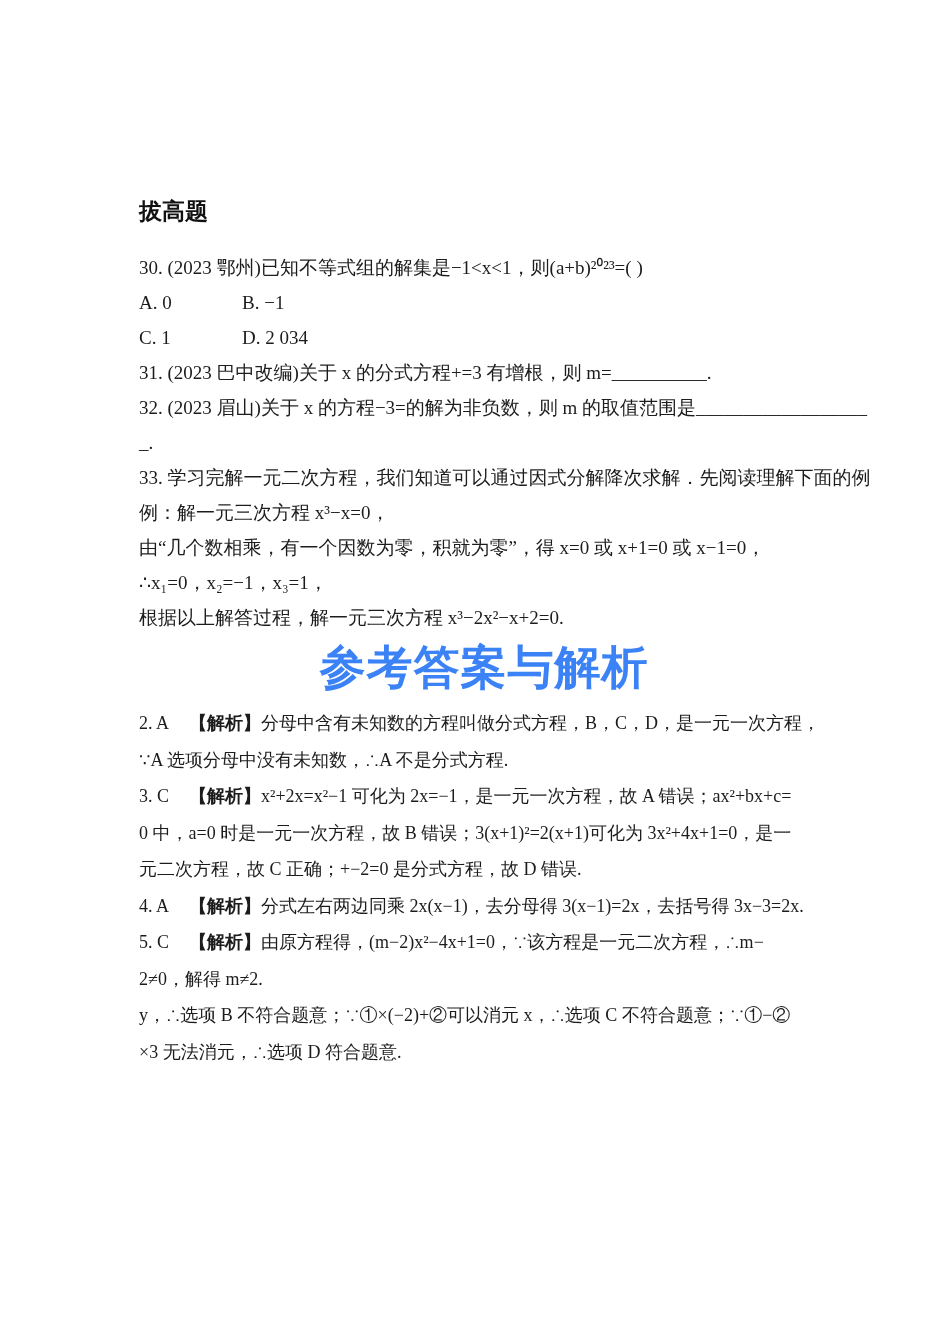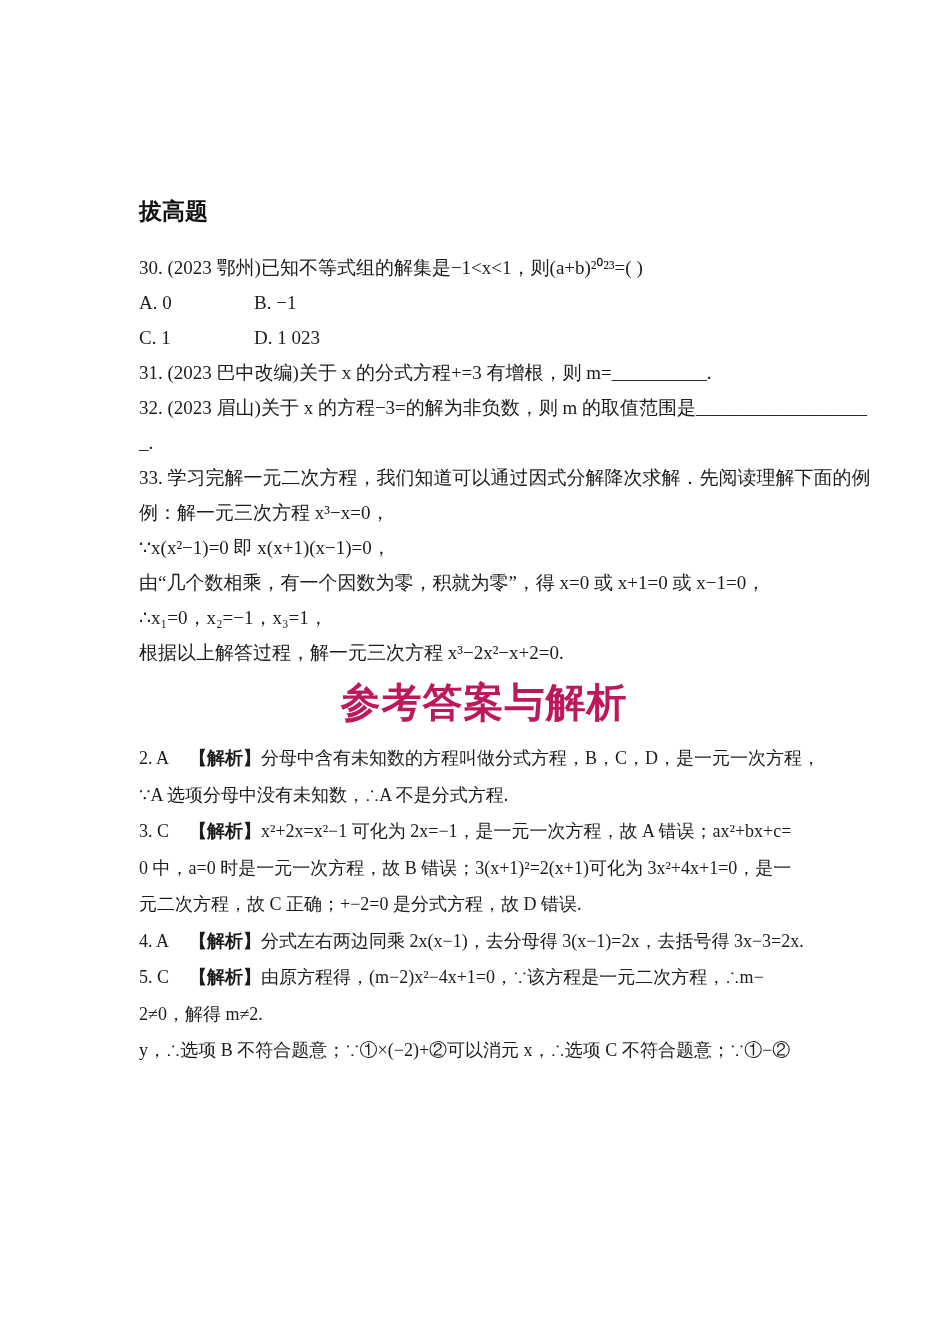--- a/index.html
+++ b/index.html
@@ -24,30 +24,30 @@
     font-size: 23px;
     line-height: 30px;
     margin: 0 0 24px 0;
     color: #111;
   }
   .line {
     font-size: 19px;
     line-height: 35px;
     white-space: nowrap;
   }
-  .opt-row { display: flex; gap: 12px; }
+  .opt-row { display: flex; }
   .opt-first { display: inline-block; width: 103px; }
   .h-answers {
     font-family: "Liberation Sans", sans-serif;
     font-weight: bold;
-    font-size: 40px;
+    font-size: 46px;
     line-height: 52px;
     text-align: center;
     margin: 6px 0 12px 0;
-    color: #be185d;
+    color: #3b82f6;
     letter-spacing: 1px;
   }
   .ans-line {
     font-size: 18px;
     line-height: 36.5px;
     white-space: nowrap;
   }
   .ans-num:not(:empty) { margin-right: 20px; }
   .ans-label:not(:empty) {
     font-family: "Liberation Sans", sans-serif;
@@ -63,32 +63,31 @@
     <div class="h-section">拔高题</div>
 
     <div class="line">30. (2023 鄂州)已知不等式组的解集是−1&lt;x&lt;1，则(a+b)²⁰²³=(        )</div>
 
     <div class="line opt-row">
       <span class="opt-first">A. 0</span>
       <span>B. −1</span>
     </div>
     <div class="line opt-row">
       <span class="opt-first">C. 1</span>
-      <span>D. 1 023</span>
+      <span>D. 2 034</span>
     </div>
 
     <div class="line">31. (2023 巴中改编)关于 x 的分式方程+=3 有增根，则 m=__________.</div>
 
     <div class="line">32. (2023 眉山)关于 x 的方程−3=的解为非负数，则 m 的取值范围是__________________</div>
     <div class="line">_.</div>
 
     <div class="line">33. 学习完解一元二次方程，我们知道可以通过因式分解降次求解．先阅读理解下面的例</div>
 
     <div class="line">例：解一元三次方程 x³−x=0，</div>
-    <div class="line">∵x(x²−1)=0 即 x(x+1)(x−1)=0，</div>
     <div class="line">由“几个数相乘，有一个因数为零，积就为零”，得 x=0 或 x+1=0 或 x−1=0，</div>
     <div class="line">∴x₁=0，x₂=−1，x₃=1，</div>
     <div class="line">根据以上解答过程，解一元三次方程 x³−2x²−x+2=0.</div>
 
     <div class="h-answers">参考答案与解析</div>
 
     <div class="ans-line">
       <span class="ans-num">2. A</span><span class="ans-label">【解析】</span><span>分母中含有未知数的方程叫做分式方程，B，C，D，是一元一次方程，</span>
     </div>
     <div class="ans-line">

